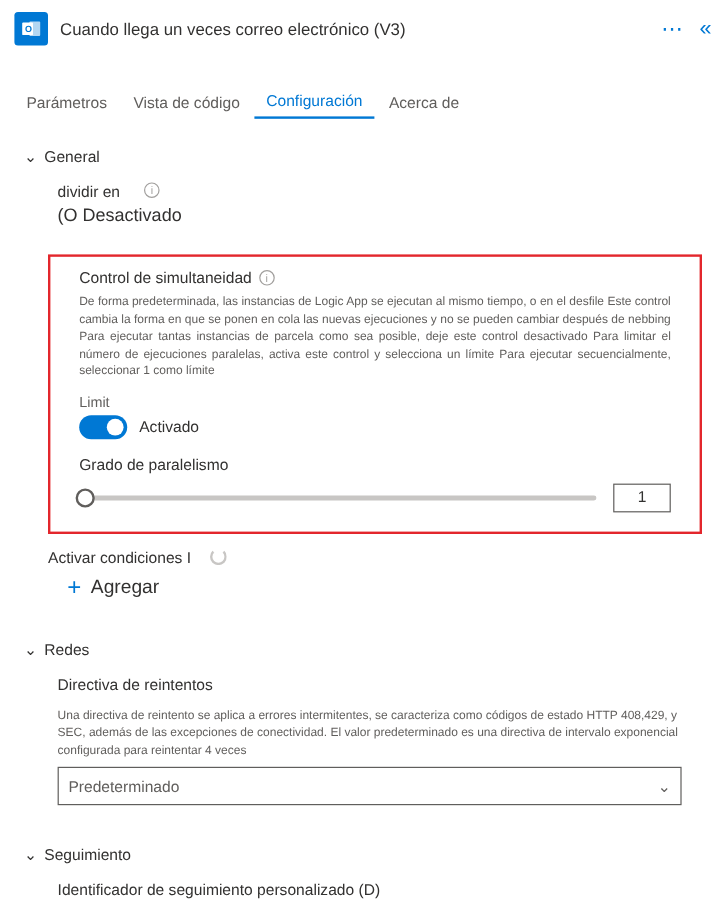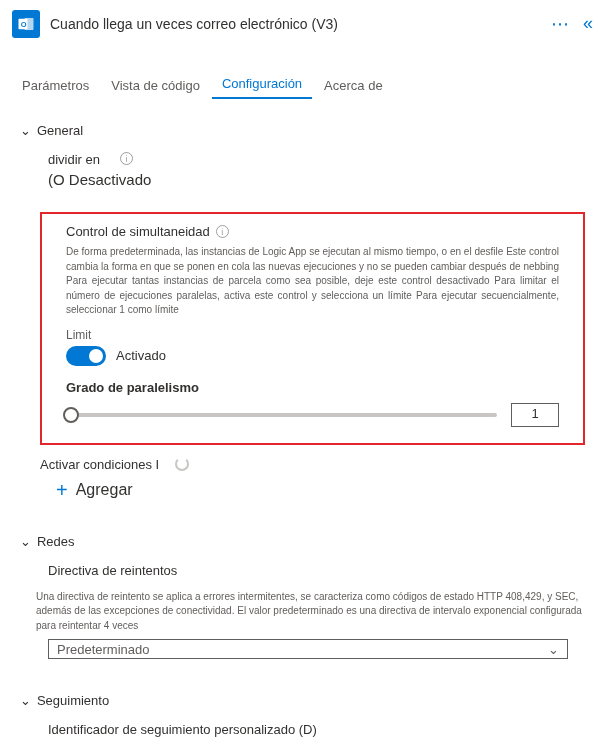--- a/index.html
+++ b/index.html
@@ -127,21 +127,21 @@
     }
     .toggle::after {
       content: "";
       position: absolute;
       right: 3px; top: 3px;
       width: 14px; height: 14px;
       background: #fff;
       border-radius: 50%;
     }
     .toggle-text { font-size: 13px; }
-    .par-label { margin-top: 14px; font-size: 13px; font-weight: bold; }
+    .par-label { margin-top: 14px; font-size: 13px; }
     .slider-row {
       display: flex;
       align-items: center;
       gap: 14px;
       margin-top: 8px;
     }
     .slider {
       flex: 1;
       height: 4px;
       background: #c8c6c4;
@@ -191,26 +191,26 @@
     }
     .plus {
       color: #0078d4;
       font-size: 20px;
       line-height: 1;
     }
     .retry-desc {
       font-size: 10px;
       color: #605e5c;
       line-height: 1.45;
-      margin: 2px 20px 6px 36px;
+      margin: 2px 20px 6px 48px;
     }
     .select {
       margin: 4px 20px 10px 48px;
       border: 1px solid #605e5c;
-      height: 20px;
+      height: 32px;
       display: flex;
       align-items: center;
       justify-content: space-between;
       padding: 0 8px;
       font-size: 13px;
       color: #605e5c;
       max-width: 520px;
     }
     .section-label {
       margin-left: 28px;

